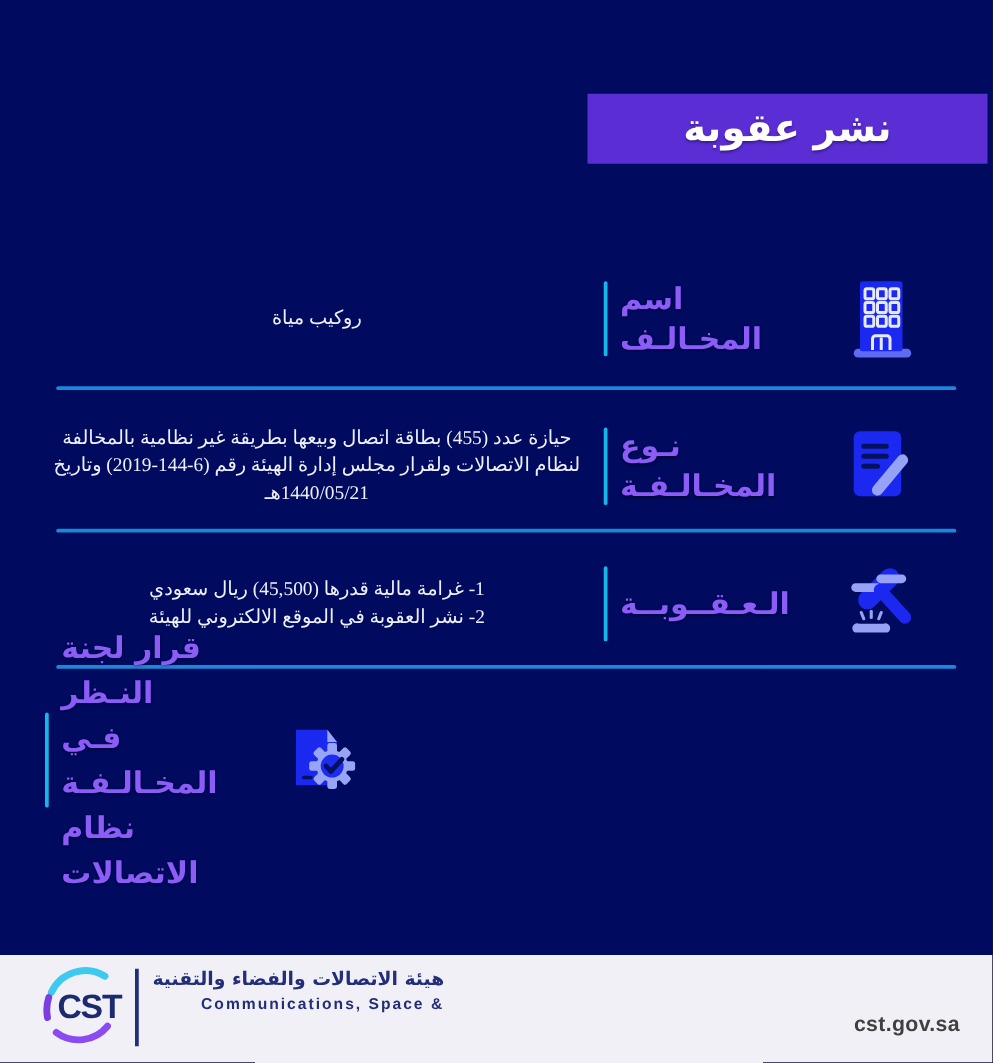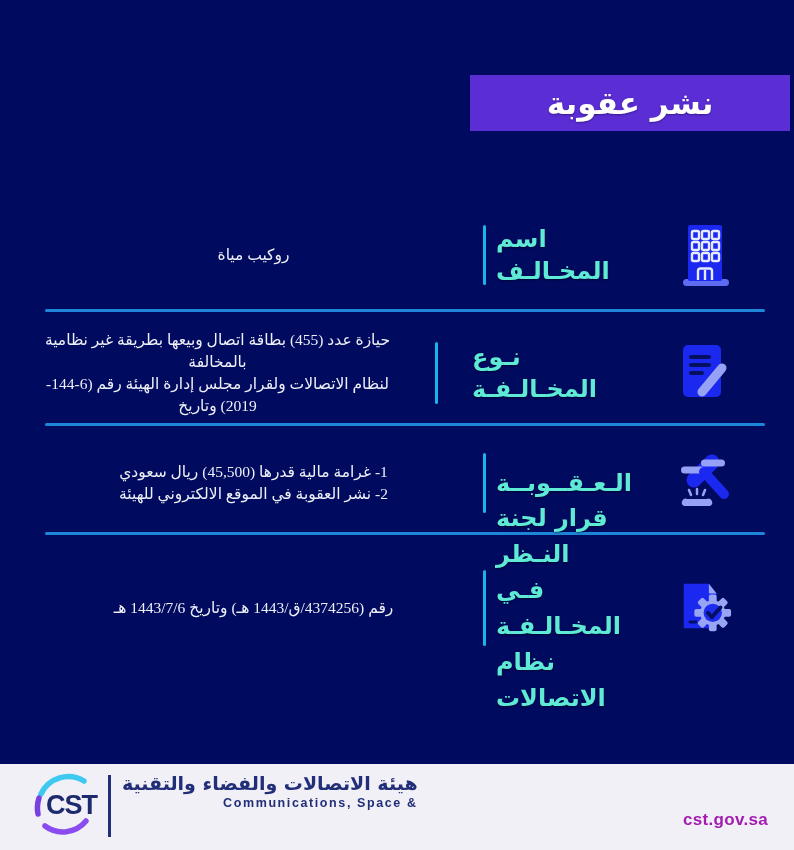--- a/index.html
+++ b/index.html
@@ -13,34 +13,34 @@
 
   .banner{position:absolute;top:75px;left:470px;right:4px;height:56px;background:var(--banner);
     display:flex;align-items:center;justify-content:center;}
   .banner-title{color:#fff;font-size:31px;font-weight:bold;direction:rtl;letter-spacing:.5px;
     text-shadow:0 1px 2px rgba(0,0,0,.35);}
 
   .row{position:absolute;left:30px;right:60px;display:flex;align-items:center;}
   .row-value{flex:1;direction:rtl;text-align:center;color:var(--valuecol);
     font-family:"Liberation Serif","DejaVu Sans",serif;font-size:15.5px;line-height:22px;}
   .vbar{width:3px;background:var(--cyan);border-radius:2px;flex:none;margin-left:6px;}
-  .row-label{width:190px;flex:none;direction:rtl;text-align:left;padding:0 18px 0 10px;color:#5eead4;
+  .row-label{width:190px;flex:none;direction:rtl;text-align:left;padding:0 18px 0 10px;color:#8b5cf6;
     font-weight:bold;font-size:24px;line-height:32px;text-shadow:0 1px 2px rgba(0,0,0,.4);}
   .row-icon{width:58px;flex:none;display:flex;align-items:center;justify-content:center;}
 
   .hdiv{position:absolute;left:45px;width:720px;height:3px;background:var(--hdiv);border-radius:2px;}
 
   .footer{position:absolute;left:0;right:0;top:764px;height:86px;background:var(--footerbg);}
   .logo{position:absolute;left:32px;top:8px;width:70px;height:66px;}
   .fdiv{position:absolute;left:108px;top:11px;width:3px;height:62px;background:var(--footernavy);}
   .ftext{position:absolute;left:122px;top:10px;color:var(--footernavy);}
-  .f-ar{direction:rtl;text-align:left;font-size:19px;font-weight:bold;line-height:18px;}
+  .f-ar{direction:rtl;text-align:left;font-size:15px;font-weight:bold;line-height:18px;}
   .f-en{font-family:"Liberation Sans","DejaVu Sans",sans-serif;font-size:12.5px;font-weight:bold;
     letter-spacing:1.6px;line-height:15.5px;margin-top:4px;text-align:right;}
-  .fsite{position:absolute;right:26px;top:46px;color:#a21caf;font-weight:bold;font-size:17px;
+  .fsite{position:absolute;right:26px;top:46px;color:#404040;font-weight:bold;font-size:17px;
     font-family:"Liberation Sans","DejaVu Sans",sans-serif;letter-spacing:.3px;}
 </style>
 </head>
 <body>
 
 <div class="canvas">
 
   <div class="banner">
     <div class="banner-title">نشر عقوبة</div>
   </div>
@@ -69,24 +69,25 @@
             <rect x="35" y="31" width="7" height="8" rx="1.5"></rect>
           <path d="M21 58 v-9 a2.5 2.5 0 0 1 2.5 -2.5 h9 a2.5 2.5 0 0 1 2.5 2.5 v9"></path>
           <line x1="28" y1="48" x2="28" y2="58"></line>
         </g>
       </svg>
     </div>
   </div>
 
   <div class="hdiv" style="top:309px;"></div>
 
-  <div class="row" style="top:330px;height:85px;gap:24px;">
+  <div class="row" style="top:330px;height:85px;">
     <div class="row-value">
       <div>حيازة عدد (455)  بطاقة اتصال وبيعها بطريقة غير نظامية بالمخالفة</div>
       <div>لنظام الاتصالات ولقرار مجلس إدارة الهيئة رقم (6-144-2019)  وتاريخ</div>
+      <div>1440/05/21هـ</div>
     </div>
     <div class="vbar" style="height:62px;"></div>
     <div class="row-label">
       <div>نـوع المخـالـفـة</div>
     </div>
     <div class="row-icon">
       <svg width="56" height="62" viewBox="0 0 56 62">
         <rect x="6" y="3" width="38" height="52" rx="5" fill="#1b29f0"></rect>
         <rect x="12" y="13" width="22" height="4" rx="2" fill="#051060"></rect>
         <rect x="12" y="21" width="22" height="4" rx="2" fill="#051060"></rect>
@@ -119,23 +120,20 @@
           <line x1="21" y1="42" x2="21" y2="37"></line>
           <line x1="27" y1="43" x2="29" y2="38"></line>
         </g>
       </svg>
     </div>
   </div>
 
   <div class="hdiv" style="top:532px;"></div>
 
   <div class="row" style="top:550px;height:115px;">
-    <div class="row-value">
-      <div>رقم (4374256/ق/1443 هـ) وتاريخ 1443/7/6 هـ</div>
-    </div>
     <div class="vbar" style="height:76px;"></div>
     <div class="row-label" style="line-height:36px;">
       <div>قرار لجنة النـظر</div>
       <div>فـي المخـالـفـة</div>
       <div>نظام الاتصالات</div>
     </div>
     <div class="row-icon">
       <svg width="60" height="66" viewBox="0 0 60 66">
         <path d="M8 8 h26 l8 10 v36 h-34 z" fill="#1b29f0"></path>
         <path d="M34 8 l8 10 h-8 z" fill="#98a5f5"></path>

